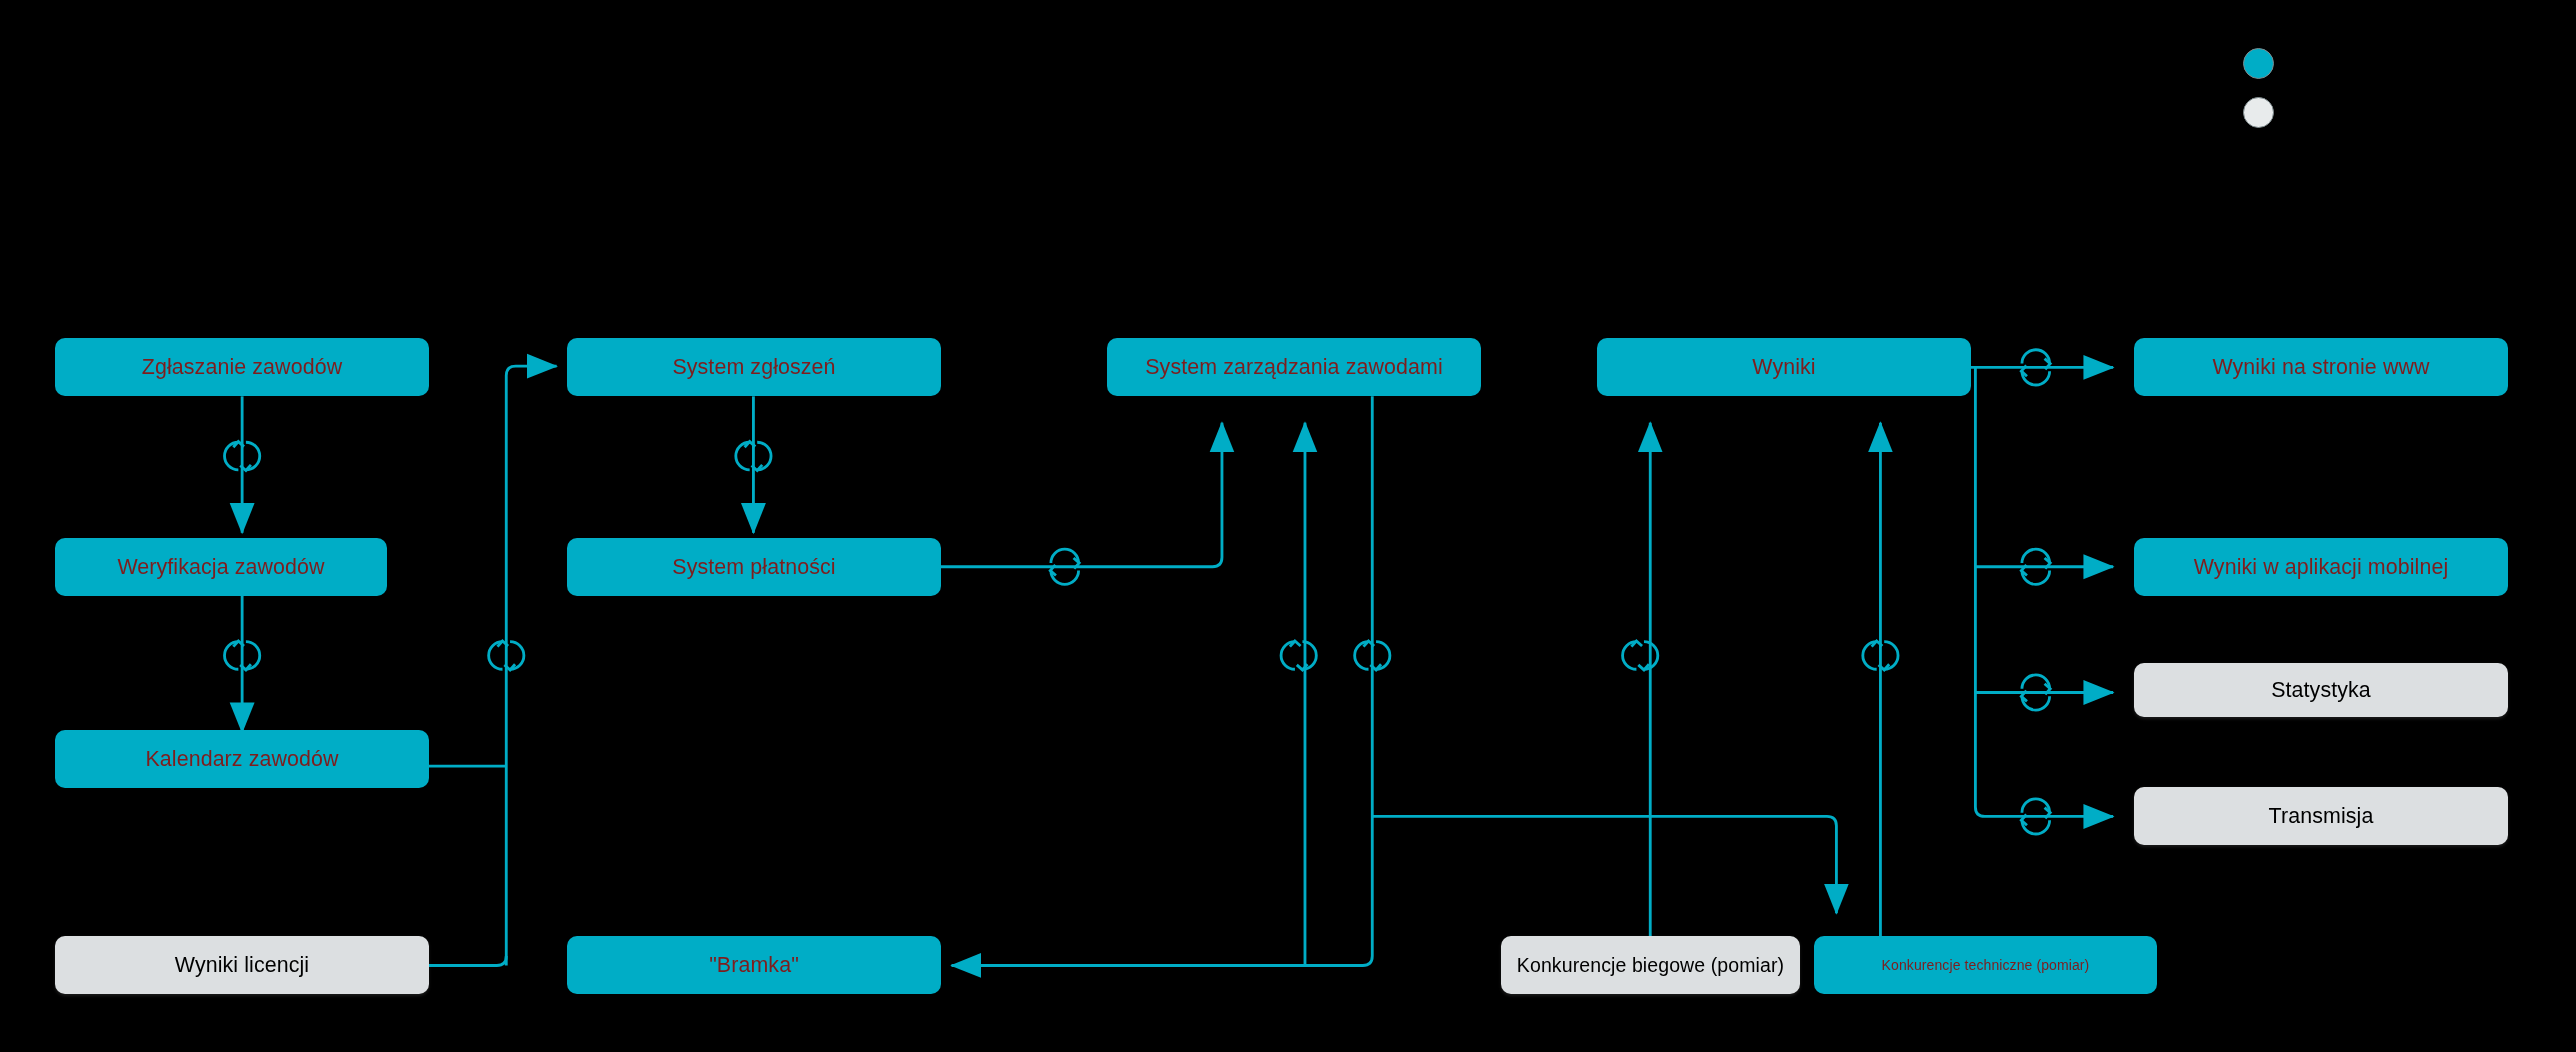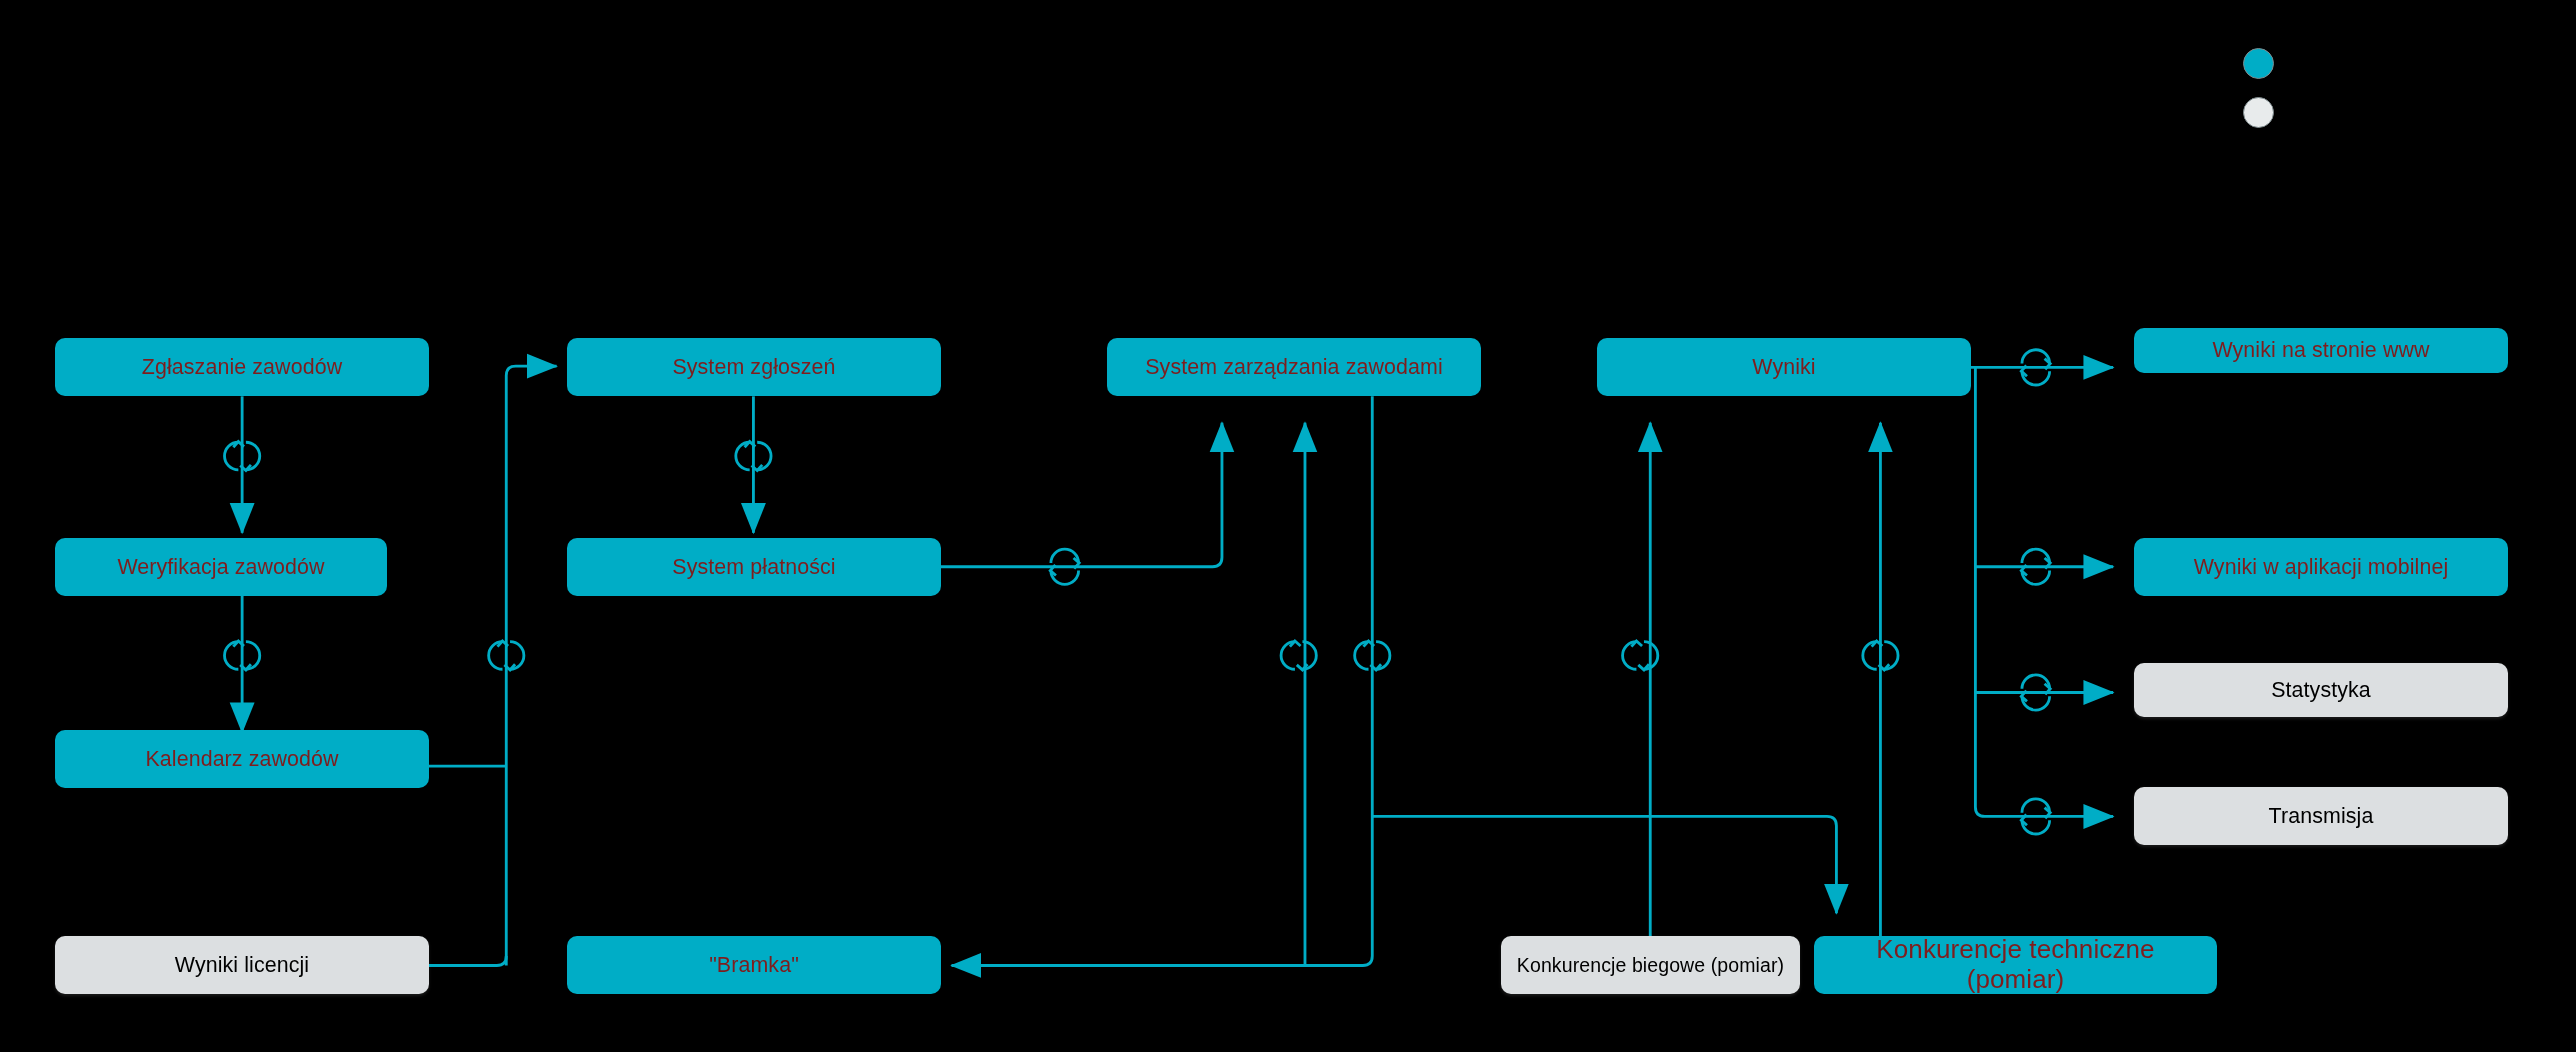--- a/index.html
+++ b/index.html
@@ -194,25 +194,25 @@
   </div>
 
   <div class="node teal" style="left:1597px;top:338px;width:374px;height:58px;">
     <span>Wyniki</span>
   </div>
 
   <div class="node grey" style="left:1501px;top:936px;width:299px;height:58px;font-size:19.5px;">
     <span>Konkurencje biegowe (pomiar)</span>
   </div>
 
-  <div class="node teal" style="left:1814px;top:936px;width:403px;height:58px;font-size:26px;">
+  <div class="node teal" style="left:1814px;top:936px;width:343px;height:58px;font-size:14px;">
     <span>Konkurencje techniczne (pomiar)</span>
   </div>
 
-  <div class="node teal" style="left:2134px;top:328px;width:374px;height:45px;">
+  <div class="node teal" style="left:2134px;top:338px;width:374px;height:58px;">
     <span>Wyniki na stronie www</span>
   </div>
 
   <div class="node teal" style="left:2134px;top:538px;width:374px;height:58px;">
     <span>Wyniki w aplikacji mobilnej</span>
   </div>
 
   <div class="node grey" style="left:2134px;top:663px;width:374px;height:54px;">
     <span>Statystyka</span>
   </div>

